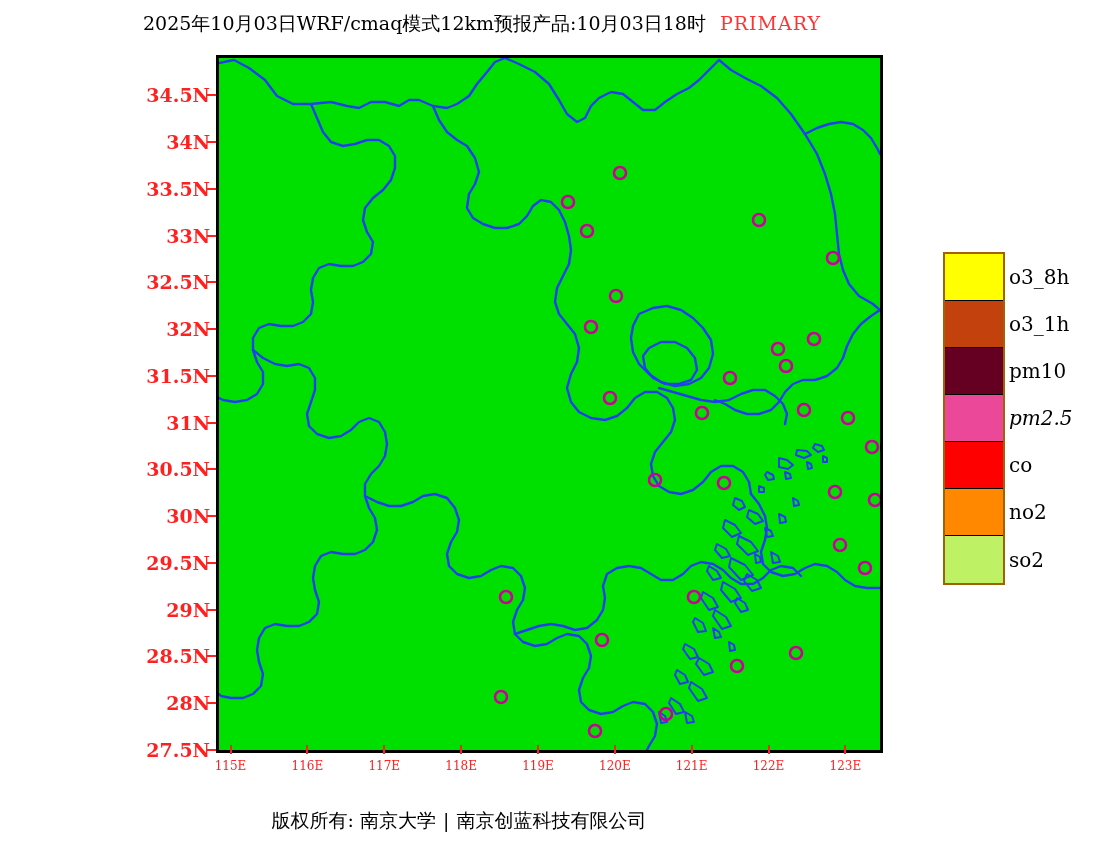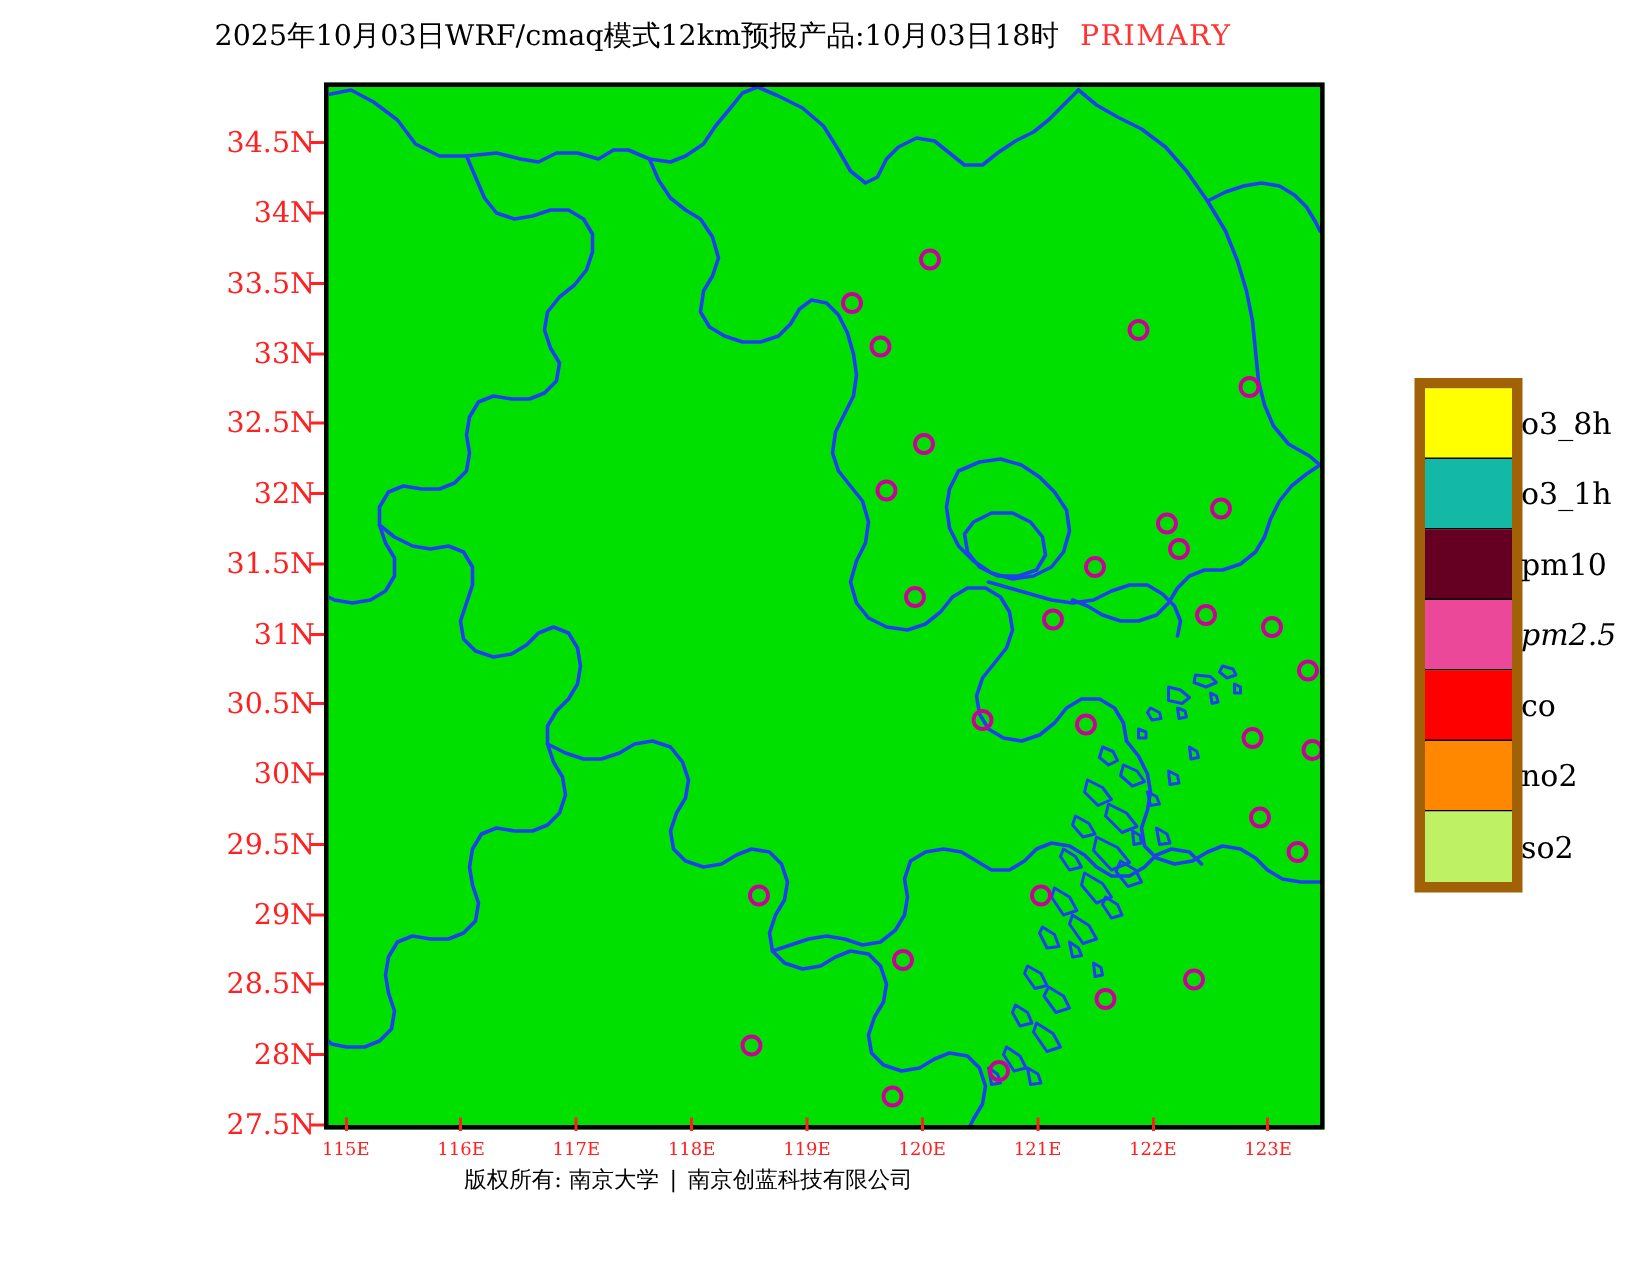--- a/index.html
+++ b/index.html
@@ -49,21 +49,21 @@
     right: 1085px;           
     color: #ff2020;
     font-family: "DejaVu Serif", serif;
     font-size: 19px;
     white-space: nowrap;
     text-align: right;
   }
   #ylabels {
     position: absolute;
     left: 130px; top: 0;
-    width: 80px; height: 620px;
+    width: 80px; height: 620px; font-weight: bold;
   }
   #ylabels .ylabel {
     position: absolute;
     right: 0;
     left: auto;
     transform: translateY(-50%);
   }
   #xlabels {
     position: absolute;
     left: 0; top: 0;
@@ -88,21 +88,21 @@
     position: absolute;
     height: 9px; width: 2px;
     background: #c02020;
     top: 745px;
   }
   
   #legend {
     position: absolute;
     left: 943px; top: 252px;
     width: 58px;
-    border: 7px solid #a16207;
+    border: 2px solid #a16207;
     box-sizing: content-box;
   }
   .legend-row {
     position: relative;
     height: 47px;
     width: 58px;
     border-bottom: 1px solid #000000;
     box-sizing: border-box;
   }
   .legend-row:last-child { border-bottom: none; }
@@ -112,25 +112,25 @@
     top: 50%;
     transform: translateY(-50%);
     color: #000000;
     font-family: "DejaVu Serif", serif;
     font-size: 20px;
     white-space: nowrap;
   }
   
   #footer {
     position: absolute;
-    left: 0; top: 777px;
+    left: 0; top: 808px;
     width: 918px;
     text-align: center;
     font-family: "DejaVu Serif", serif;
-    font-size: 15px;
+    font-size: 19px;
     color: #000000;
     white-space: nowrap;
   }
   #footer .sep {
     display: inline-block;
     margin: 0 7px;
   }
 </style>
 </head>
 <body>
@@ -343,21 +343,21 @@
       <div class="xtick" style="left: 613.831px; background: rgb(255, 32, 32);"></div>
       <div class="xtick" style="left: 690.692px; background: rgb(255, 32, 32);"></div>
       <div class="xtick" style="left: 767.552px; background: rgb(255, 32, 32);"></div>
       <div class="xtick" style="left: 844.413px; background: rgb(255, 32, 32);"></div>
     </div>
 
   <div id="legend">
       <div class="legend-row" style="background: rgb(255, 255, 0);">
         <span class="legend-label">o3_8h</span>
       </div>
-      <div class="legend-row" style="background: #14b8a6;">
+      <div class="legend-row" style="background: #c2410c;">
         <span class="legend-label">o3_1h</span>
       </div>
       <div class="legend-row" style="background: rgb(102, 0, 34);">
         <span class="legend-label">pm10</span>
       </div>
       <div class="legend-row" style="background: #ec4899; font-style: italic;">
         <span class="legend-label">pm2.5</span>
       </div>
       <div class="legend-row" style="background: rgb(255, 0, 0);">
         <span class="legend-label">co</span>

